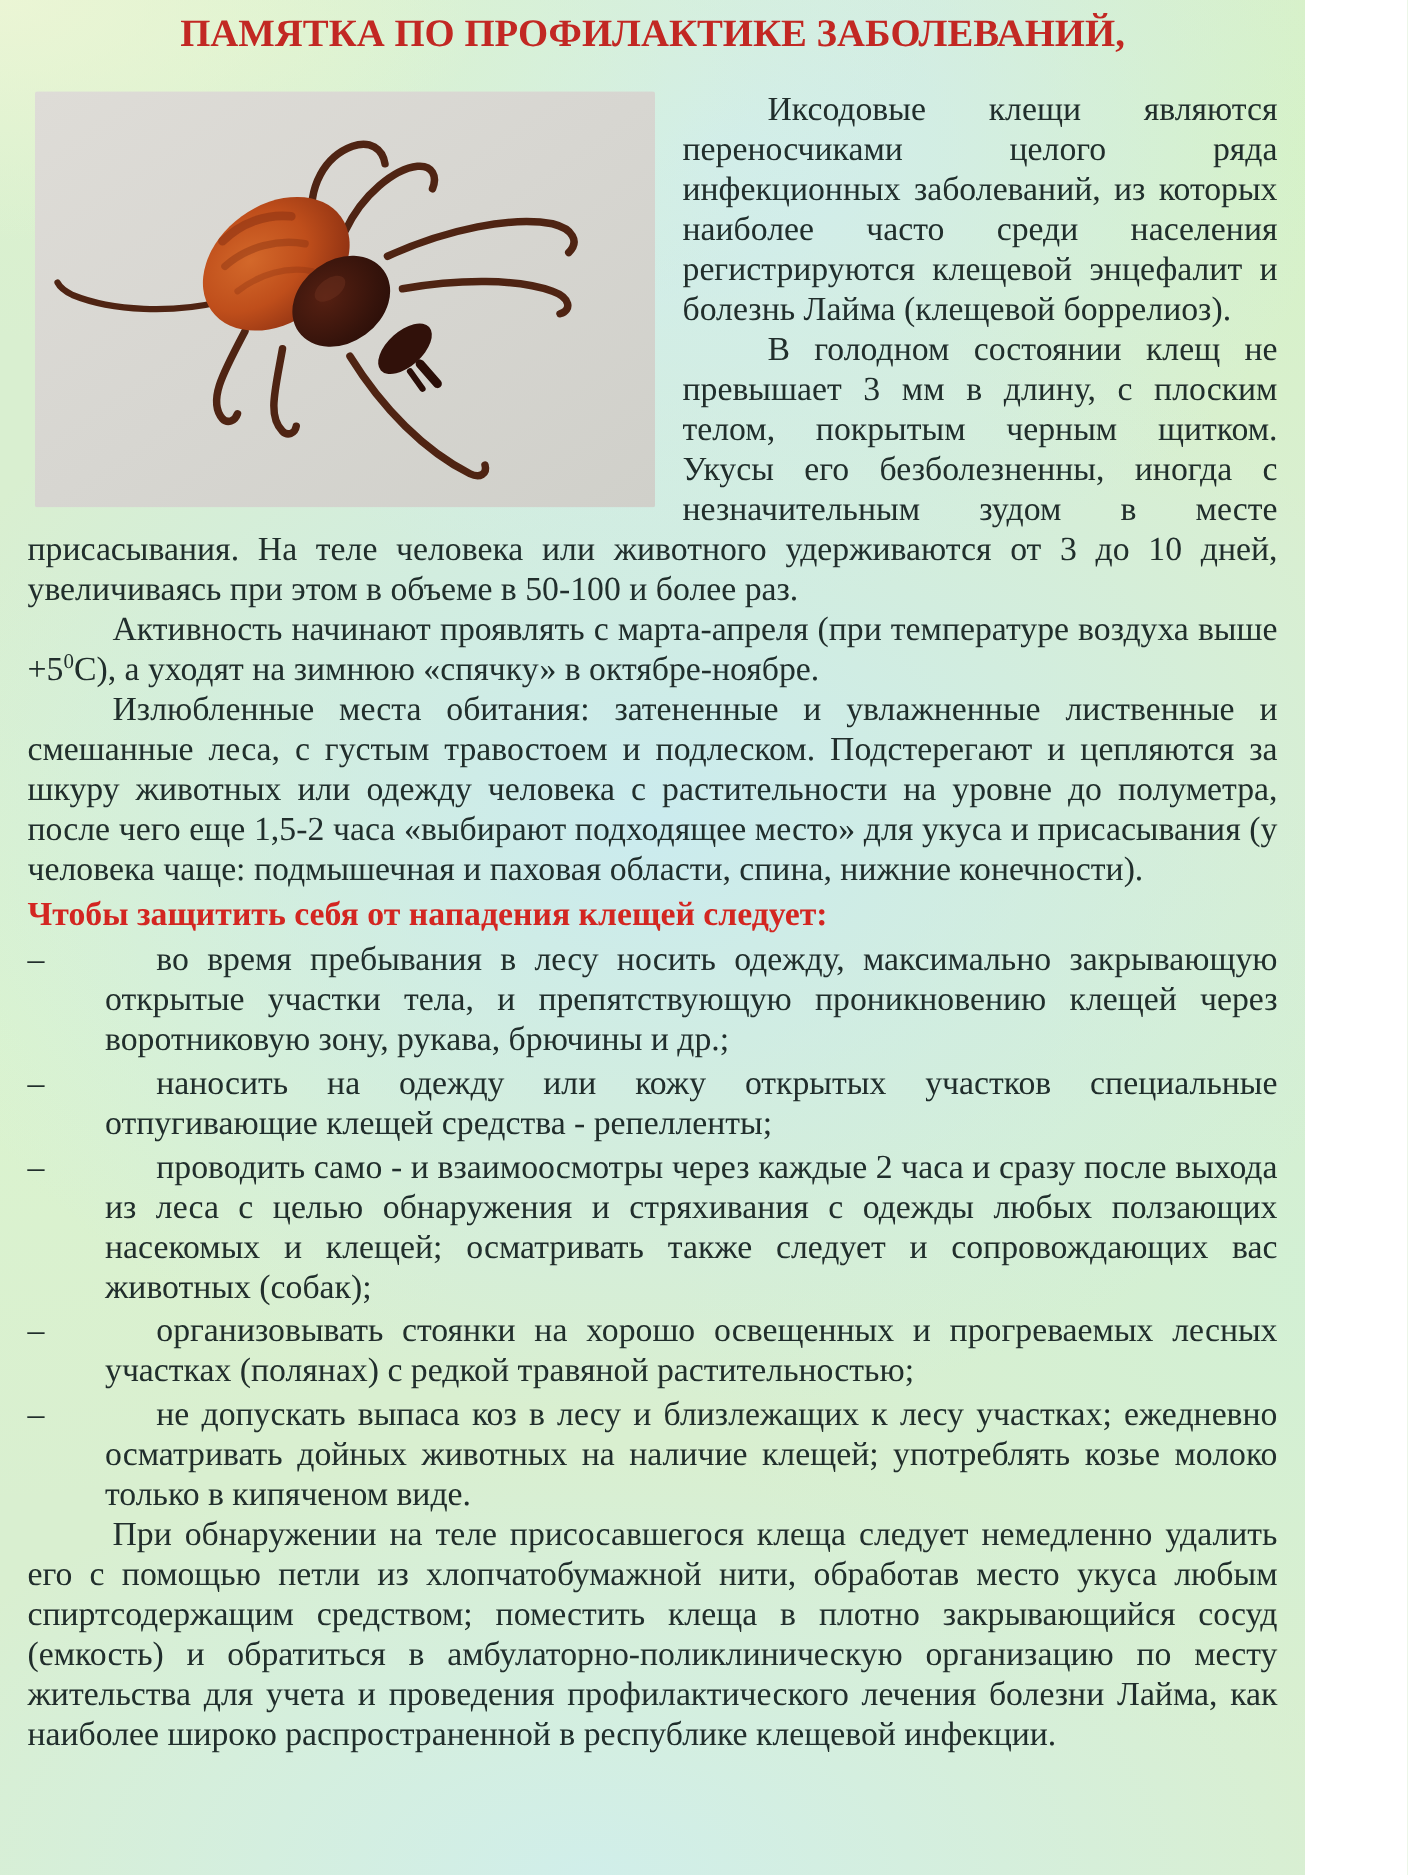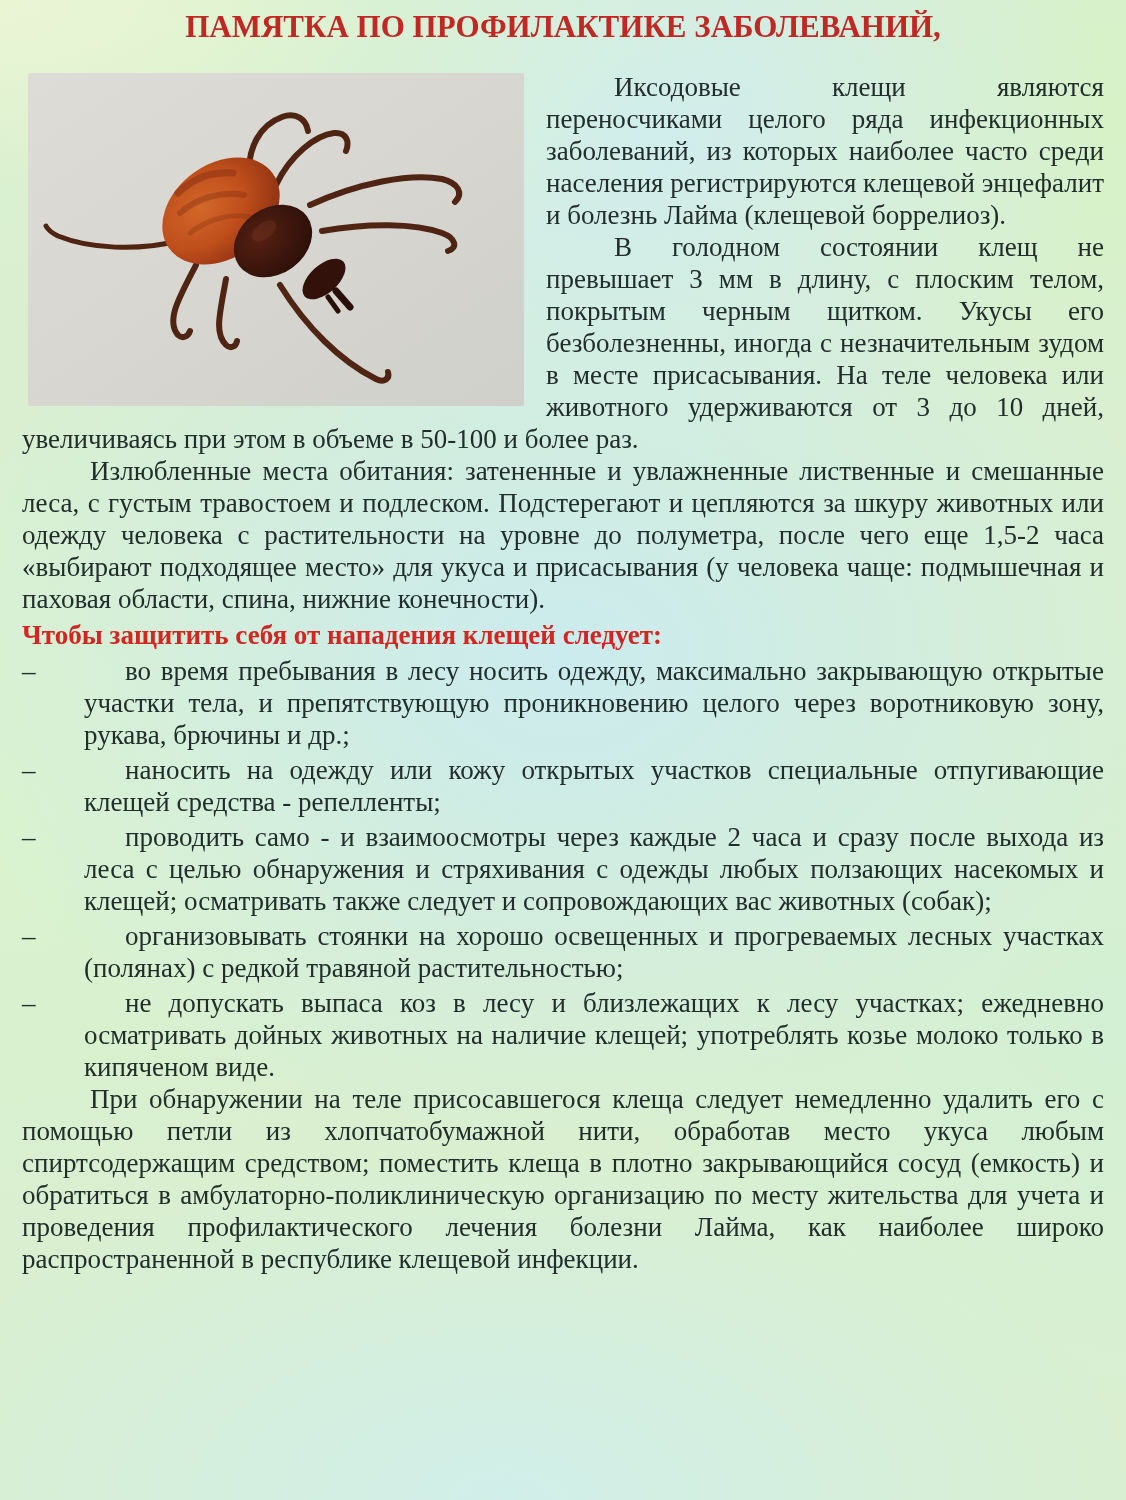--- a/index.html
+++ b/index.html
@@ -1,20 +1,20 @@
 <!DOCTYPE html>
 <html lang="ru"><head>
 <meta charset="utf-8">
 <style>
   html, body { margin: 0; padding: 0; }
   body { font-family: "Liberation Serif", "DejaVu Serif", serif; }
 
   .page {
     position: relative;
-    width: 1126px;
+    width: 1044px;
     height: 1500px;
     overflow: hidden;
     box-sizing: border-box;
     padding: 10px 22px 0 22px;
     color: #212e2c;
     background:
       radial-gradient(600px 300px at 0% 0%,   rgba(238,246,214,0.85), rgba(238,246,214,0) 65%),
       radial-gradient(900px 420px at 18% 2%,  rgba(219,243,206,0.90), rgba(219,243,206,0) 62%),
       radial-gradient(760px 560px at 55% 8%,  rgba(206,236,245,0.85), rgba(206,236,245,0) 65%),
       radial-gradient(620px 480px at 100% 8%, rgba(214,242,198,0.95), rgba(214,242,198,0) 62%),
@@ -139,29 +139,30 @@
         </g>
       </svg>
     </div>
 
 
 
     <p class="para">Иксодовые клещи являются переносчиками целого ряда инфекционных заболеваний, из которых наиболее часто среди населения регистрируются клещевой энцефалит и болезнь Лайма (клещевой боррелиоз).</p>
 
     <p class="para">В голодном состоянии клещ не превышает 3 мм в длину, с плоским телом, покрытым черным щитком. Укусы его безболезненны, иногда с незначительным зудом в месте присасывания. На теле человека или животного удерживаются от 3 до 10 дней, увеличиваясь при этом в объеме в 50-100 и более раз.</p>
 
+    <p class="para"><span>Активность начинают проявлять с марта-апреля (при температуре воздуха выше +5</span><sup>0</sup><span>С), а уходят на зимнюю «спячку» в октябре-ноябре.</span></p>
 
     <p class="para">Излюбленные места обитания: затененные и увлажненные лиственные и смешанные леса, с густым травостоем и подлеском. Подстерегают и цепляются за шкуру животных или одежду человека с растительности на уровне до полуметра, после чего еще 1,5-2 часа «выбирают подходящее место» для укуса и присасывания (у человека чаще: подмышечная и паховая области, спина, нижние конечности).</p>
 
     <h2 class="red-heading">Чтобы защитить себя от нападения клещей следует:</h2>
 
     <ul class="dash-list">
       <li class="li">
         <span class="dash">–</span>
-        <span>во время пребывания в лесу носить одежду, максимально закрывающую открытые участки тела, и препятствующую проникновению целого через воротниковую зону, рукава, брючины и др.;</span>
+        <span>во время пребывания в лесу носить одежду, максимально закрывающую открытые участки тела, и препятствующую проникновению клещей через воротниковую зону, рукава, брючины и др.;</span>
       </li>
       <li class="li">
         <span class="dash">–</span>
         <span>наносить на одежду или кожу открытых участков специальные отпугивающие клещей средства - репелленты;</span>
       </li>
       <li class="li">
         <span class="dash">–</span>
         <span>проводить само - и взаимоосмотры через каждые 2 часа и сразу после выхода из леса с целью обнаружения и стряхивания с одежды любых ползающих насекомых и клещей; осматривать также следует и сопровождающих вас животных (собак);</span>
       </li>
       <li class="li">

